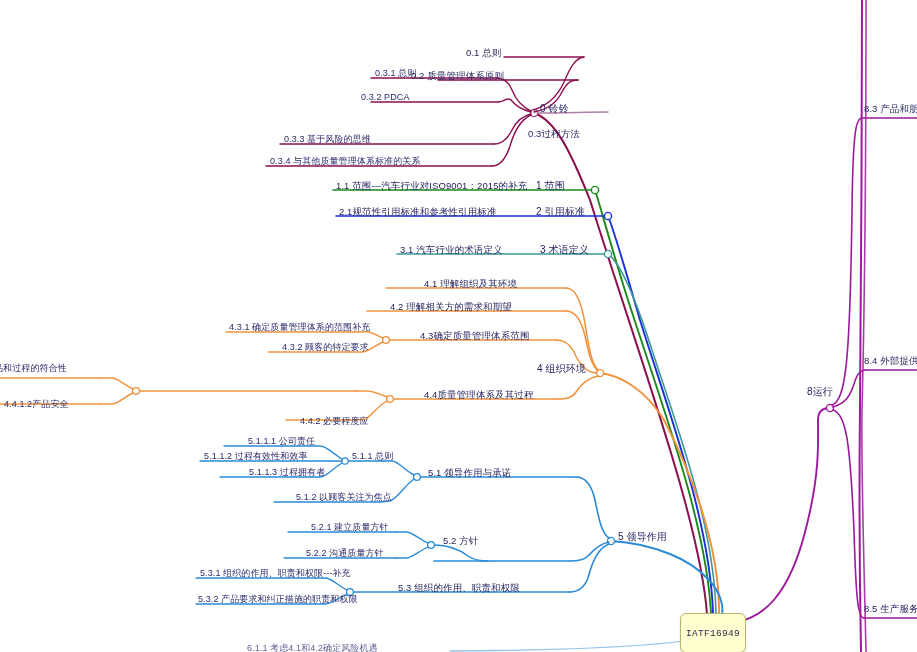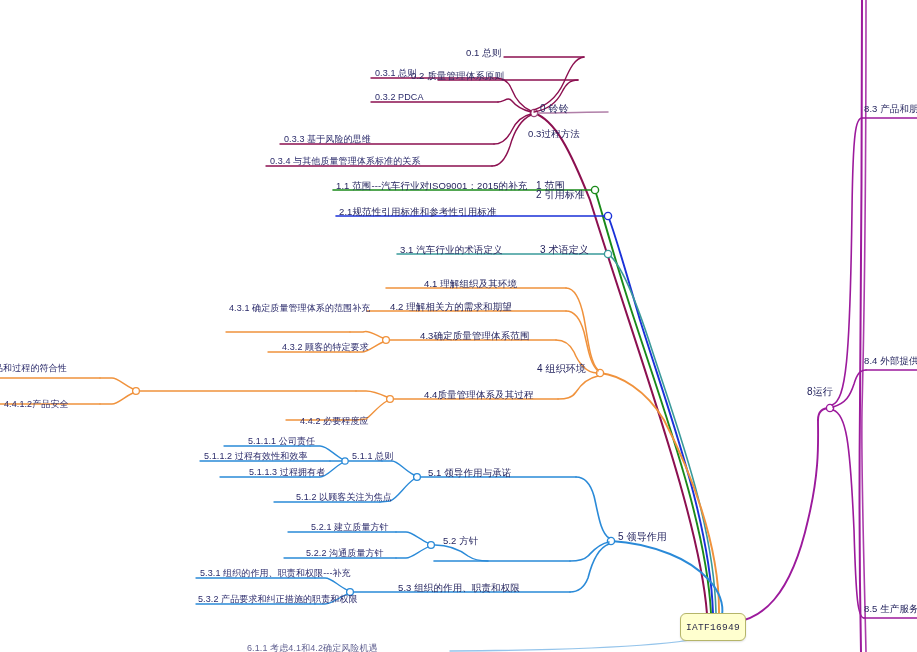--- a/index.html
+++ b/index.html
@@ -29,21 +29,21 @@
     color: #2b2b6b;
     letter-spacing: 0.1px;
     transform: translateY(-50%);
   }
   .node.lvl1 { font-size: 10px; color: #23235e; }
   .node.lvl2 { font-size: 9.5px; color: #26265f; }
   .node.lvl3 { font-size: 9px; color: #2b2b6b; }
   #root {
     position: absolute;
     left: 680px; top: 613px;
-    width: 66px; height: 28px;
+    width: 66px; height: 40px;
     background: #ffffcf;
     border: 1px solid #b5b56a;
     border-radius: 6px;
     box-sizing: border-box;
     display: flex;
     align-items: center;
     justify-content: center;
     font-size: 9.5px;
     font-family: "Liberation Mono", monospace;
     color: #2b2b4b;
@@ -198,38 +198,38 @@
       <path d="M833,410 C846,414 850,440 854,530 C856,600 858,618 864,618" stroke="#9c1a9c" stroke-width="1.6"></path>
       <path d="M864,618 L917,618" stroke="#9c1a9c" stroke-width="1.6"></path>
     </g>
   </svg>
 
   <div class="node lvl1" style="left:540px; top:108px;">0 铃铃</div>
   <div class="node lvl2" style="left:466px; top:52px;">0.1 总则</div>
   <div class="node lvl2" style="left:411px; top:75px;">0.2 质量管理体系原则</div>
   <div class="node lvl2" style="left:528px; top:133px;">0.3过程方法</div>
   <div class="node lvl3" style="left:375px; top:73px;">0.3.1 总则</div>
-  <div class="node lvl3" style="left:375px; top:97px;">0.3.2 PDCA</div>
+  <div class="node lvl3" style="left:361px; top:97px;">0.3.2 PDCA</div>
   <div class="node lvl3" style="left:284px; top:139px;">0.3.3 基于风险的思维</div>
   <div class="node lvl3" style="left:270px; top:161px;">0.3.4 与其他质量管理体系标准的关系</div>
 
   <div class="node lvl1" style="left:536px; top:185px;">1 范围</div>
   <div class="node lvl2" style="left:336px; top:185px;">1.1 范围---汽车行业对ISO9001：2015的补充</div>
 
-  <div class="node lvl1" style="left:536px; top:194px;">2 引用标准</div>
+  <div class="node lvl1" style="left:536px; top:211px;">2 引用标准</div>
   <div class="node lvl2" style="left:339px; top:211px;">2.1规范性引用标准和参考性引用标准</div>
 
   <div class="node lvl1" style="left:540px; top:249px;">3 术语定义</div>
   <div class="node lvl2" style="left:400px; top:249px;">3.1 汽车行业的术语定义</div>
 
   <div class="node lvl1" style="left:537px; top:368px;">4 组织环境</div>
   <div class="node lvl2" style="left:424px; top:283px;">4.1 理解组织及其环境</div>
   <div class="node lvl2" style="left:390px; top:306px;">4.2 理解相关方的需求和期望</div>
   <div class="node lvl2" style="left:420px; top:335px;">4.3确定质量管理体系范围</div>
-  <div class="node lvl3" style="left:229px; top:308px;">4.3.1 确定质量管理体系的范围补充</div>
+  <div class="node lvl3" style="left:229px; top:327px;">4.3.1 确定质量管理体系的范围补充</div>
   <div class="node lvl3" style="left:282px; top:347px;">4.3.2 顾客的特定要求</div>
   <div class="node lvl2" style="left:424px; top:394px;">4.4质量管理体系及其过程</div>
   <div class="node lvl3" style="left:300px; top:421px;">4.4.2 必要程度应</div>
   <div class="node lvl3" style="left:-6px; top:368px;">品和过程的符合性</div>
   <div class="node lvl3" style="left:4px; top:404px;">4.4.1.2产品安全</div>
 
   <div class="node lvl1" style="left:618px; top:536px;">5 领导作用</div>
   <div class="node lvl2" style="left:428px; top:472px;">5.1 领导作用与承诺</div>
   <div class="node lvl3" style="left:352px; top:456px;">5.1.1 总则</div>
   <div class="node lvl3" style="left:248px; top:441px;">5.1.1.1 公司责任</div>

